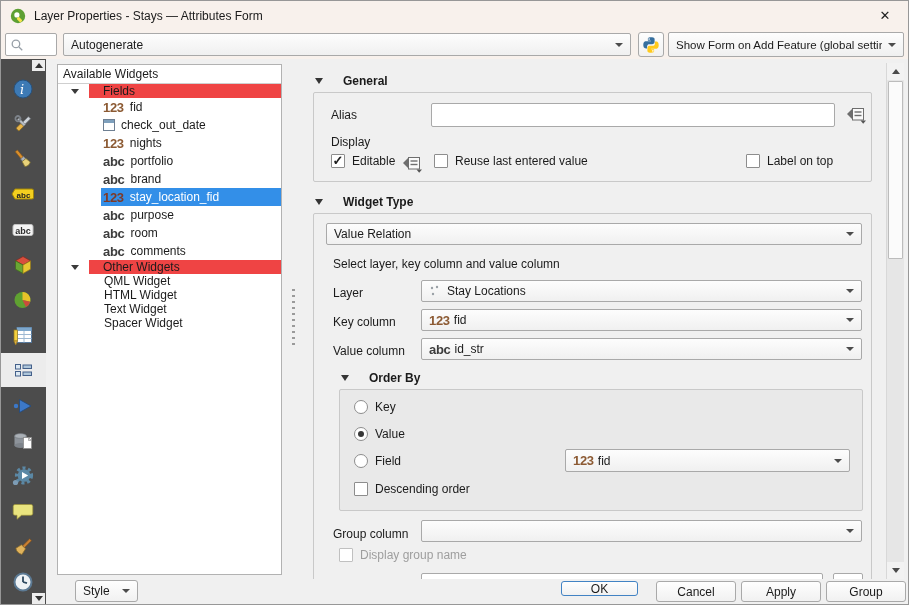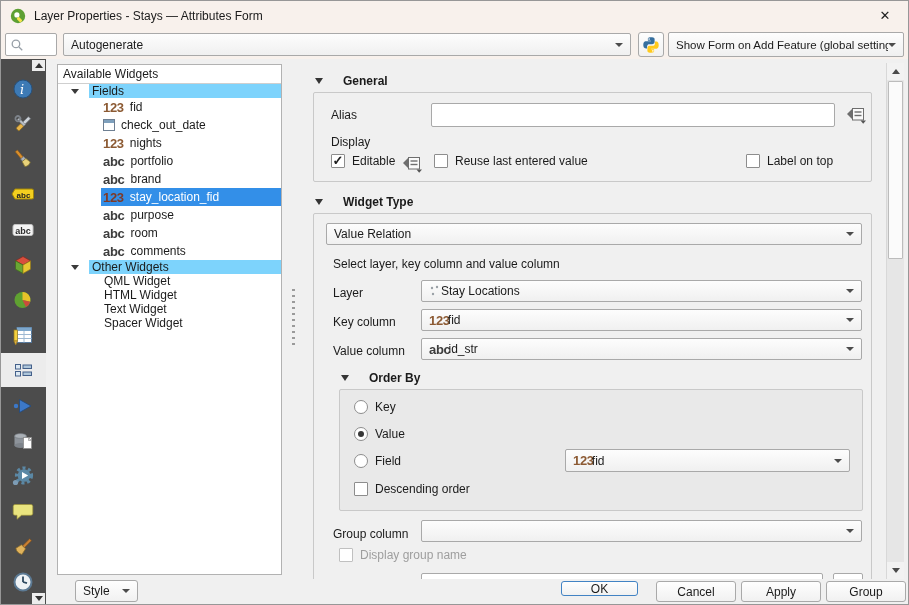--- a/index.html
+++ b/index.html
@@ -3,21 +3,21 @@
 <meta charset="utf-8">
 <style>
   *{box-sizing:border-box;margin:0;padding:0}
   body{font-family:"Liberation Sans",sans-serif;font-size:12px;color:#1b1b1b;background:#c8c8c8}
   .win{position:relative;width:909px;height:605px;background:#f0f0f0;border:1px solid #979797;overflow:hidden}
   .top{position:absolute;left:0;top:0;width:100%;height:58px;background:#f8f1ec}
   .titlebar{position:absolute;left:0;top:0;width:100%;height:29px;display:flex;align-items:center;padding-left:9px;gap:8px}
   .title{font-size:12px}
   .closebtn{position:absolute;right:0;top:0;width:46px;height:29px;display:flex;align-items:center;justify-content:center;font-size:13px;color:#222;cursor:default}
   
-  .combo{position:absolute;display:flex;align-items:center;padding:0 7px;background:linear-gradient(#fdfdfd,#f0f0f0);border:1px solid #a9a9a9;border-radius:2px}
+  .combo{position:absolute;display:flex;align-items:center;gap:6px;padding:0 7px;background:linear-gradient(#fdfdfd,#f0f0f0);border:1px solid #a9a9a9;border-radius:2px}
   .combo .cval{white-space:nowrap;overflow:hidden}
   .darr{margin-left:auto;width:0;height:0;border-left:4px solid transparent;border-right:4px solid transparent;border-top:4.5px solid #4c4c4c;flex:none}
   .tinput{position:absolute;background:#fff;border:1px solid #a9a9a9;border-radius:2px;padding:0 5px;font:12px "Liberation Sans",sans-serif;color:#1b1b1b}
   .checkbox{width:14px;height:14px;border:1px solid #8d8d8d;border-radius:1px;background:#fff;display:inline-flex;align-items:center;justify-content:center;flex:none}
   .checkbox.on::after{content:"✓";font-weight:bold;font-size:13px;line-height:1;color:#1e1e1e;margin-top:-2px}
   .radio{width:14px;height:14px;border:1px solid #8d8d8d;border-radius:50%;background:#fff;position:relative;flex:none}
   .radio.on::after{content:"";position:absolute;left:3px;top:3px;width:6px;height:6px;border-radius:50%;background:#383838}
   .hrow{position:absolute;display:flex;align-items:center;gap:7px}
   .hrow.disabled{color:#9e9e9e}
   .hrow.disabled .checkbox{border-color:#c0c0c0}
@@ -34,21 +34,21 @@
   .sico{position:absolute;left:10px;width:24px;height:24px}
   .chip{position:absolute;width:13px;height:11px;background:#ededed;display:flex;align-items:center;justify-content:center}
   .chip .t{width:0;height:0;border-left:4px solid transparent;border-right:4px solid transparent}
   .chip .t.up{border-bottom:5px solid #333}
   .chip .t.dn{border-top:5px solid #333}
   
   .tree{position:absolute;left:56px;top:63px;width:225px;height:511px;background:#fff;border:1px solid #b2b2b2;overflow:hidden}
   .tree-header{height:19px;line-height:18px;padding-left:5px;border-bottom:1px solid #cfcfcf}
   .tree-cat{height:14px;display:flex;align-items:center;position:relative}
   .expander{position:absolute;left:13px;top:5px;width:0;height:0;border-left:4px solid transparent;border-right:4px solid transparent;border-top:5px solid #3a3a3a}
-  .cat-band{margin-left:31px;flex:1;background:#7dd3fc;height:14px;line-height:14px;padding-left:3px}
+  .cat-band{margin-left:31px;flex:1;background:#ef4444;height:14px;line-height:14px;padding-left:14px}
   .tree-item{height:18px;display:flex;align-items:center;margin-left:43px;gap:6px;padding-left:2px}
   .tree-item.plain{height:14px;margin-left:44px}
   .tree-item.selected{background:#338fe8;color:#fff}
   .fi{font-size:13px;font-weight:bold;letter-spacing:-.3px;flex:none}
   .fi-123{color:#8c5a33}.selected .fi-123{color:#7e3a28}
   .fi-abc{color:#3d3d3d}
   .fi-date{width:12px;height:12px;border:1px solid #6e7f92;background:linear-gradient(#7ea0bd 0 3px,#fff 3px)}
   
   .splitter{position:absolute;left:288px;top:63px;width:9px;height:511px}
   .splitter .dots{position:absolute;left:3px;top:225px;width:3px;height:60px;background:repeating-linear-gradient(#9a9a9a 0 2px,transparent 2px 6px)}

